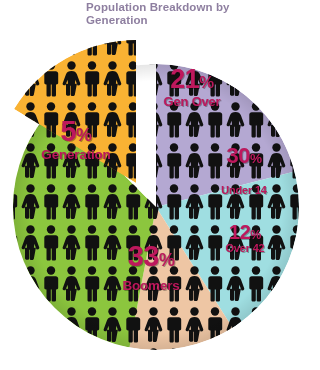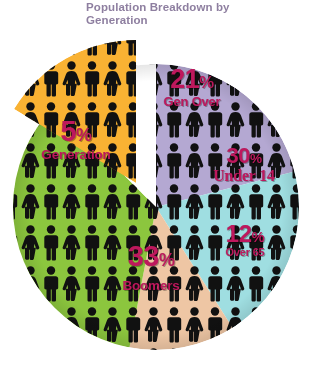--- a/index.html
+++ b/index.html
@@ -72,24 +72,24 @@
     line-height: 1.05;
     letter-spacing: -0.2px;
   }
 
   #label-genxers     { left: 133px; top: 48px;  width: 118px; }
   #label-genxers   .slice-pct  { font-size: 27px; }
   #label-genxers   .slice-name { font-size: 13px; margin-top: 2px; }
 
   #label-under14     { left: 196px; top: 127px; width: 96px; }
   #label-under14   .slice-pct  { font-size: 22px; }
-  #label-under14   .slice-name { font-size: 16px; margin-top: 1px; font-family: Liberation Serif, serif; }
+  #label-under14   .slice-name { font-size: 11px; margin-top: 18px; }
 
   #label-over65      { left: 204px; top: 204px; width: 82px; }
-  #label-over65    .slice-pct  { font-size: 24px; }
+  #label-over65    .slice-pct  { font-size: 20px; }
   #label-over65    .slice-name { font-size: 11px; margin-top: 1px; }
 
   #label-boomers     { left: 92px;  top: 216px; width: 118px; }
   #label-boomers   .slice-pct  { font-size: 29px; margin-top: 8px; }
   #label-boomers   .slice-name { font-size: 13.5px; margin-top: 8px; }
 
   #label-millennials { left: 20px;  top: 99px;  width: 112px; }
   #label-millennials .slice-pct  { font-size: 29px; }
   #label-millennials .slice-name { font-size: 13.5px; margin-top: 2px; }
 </style>
@@ -160,21 +160,21 @@
     <span class="slice-name">Gen Over</span>
   </div>
 
   <div class="slice-label" id="label-under14">
     <span class="slice-pct"><span>30</span><span class="unit">%</span></span>
     <span class="slice-name">Under 14</span>
   </div>
 
   <div class="slice-label" id="label-over65">
     <span class="slice-pct"><span>12</span><span class="unit">%</span></span>
-    <span class="slice-name">Over 65</span>
+    <span class="slice-name">Over 42</span>
   </div>
 
   <div class="slice-label" id="label-boomers">
     <span class="slice-pct"><span>33</span><span class="unit">%</span></span>
     <span class="slice-name">Boomers</span>
   </div>
 
   <div class="slice-label" id="label-millennials">
     <span class="slice-pct"><span>5</span><span class="unit">%</span></span>
     <span class="slice-name">Generation</span>

